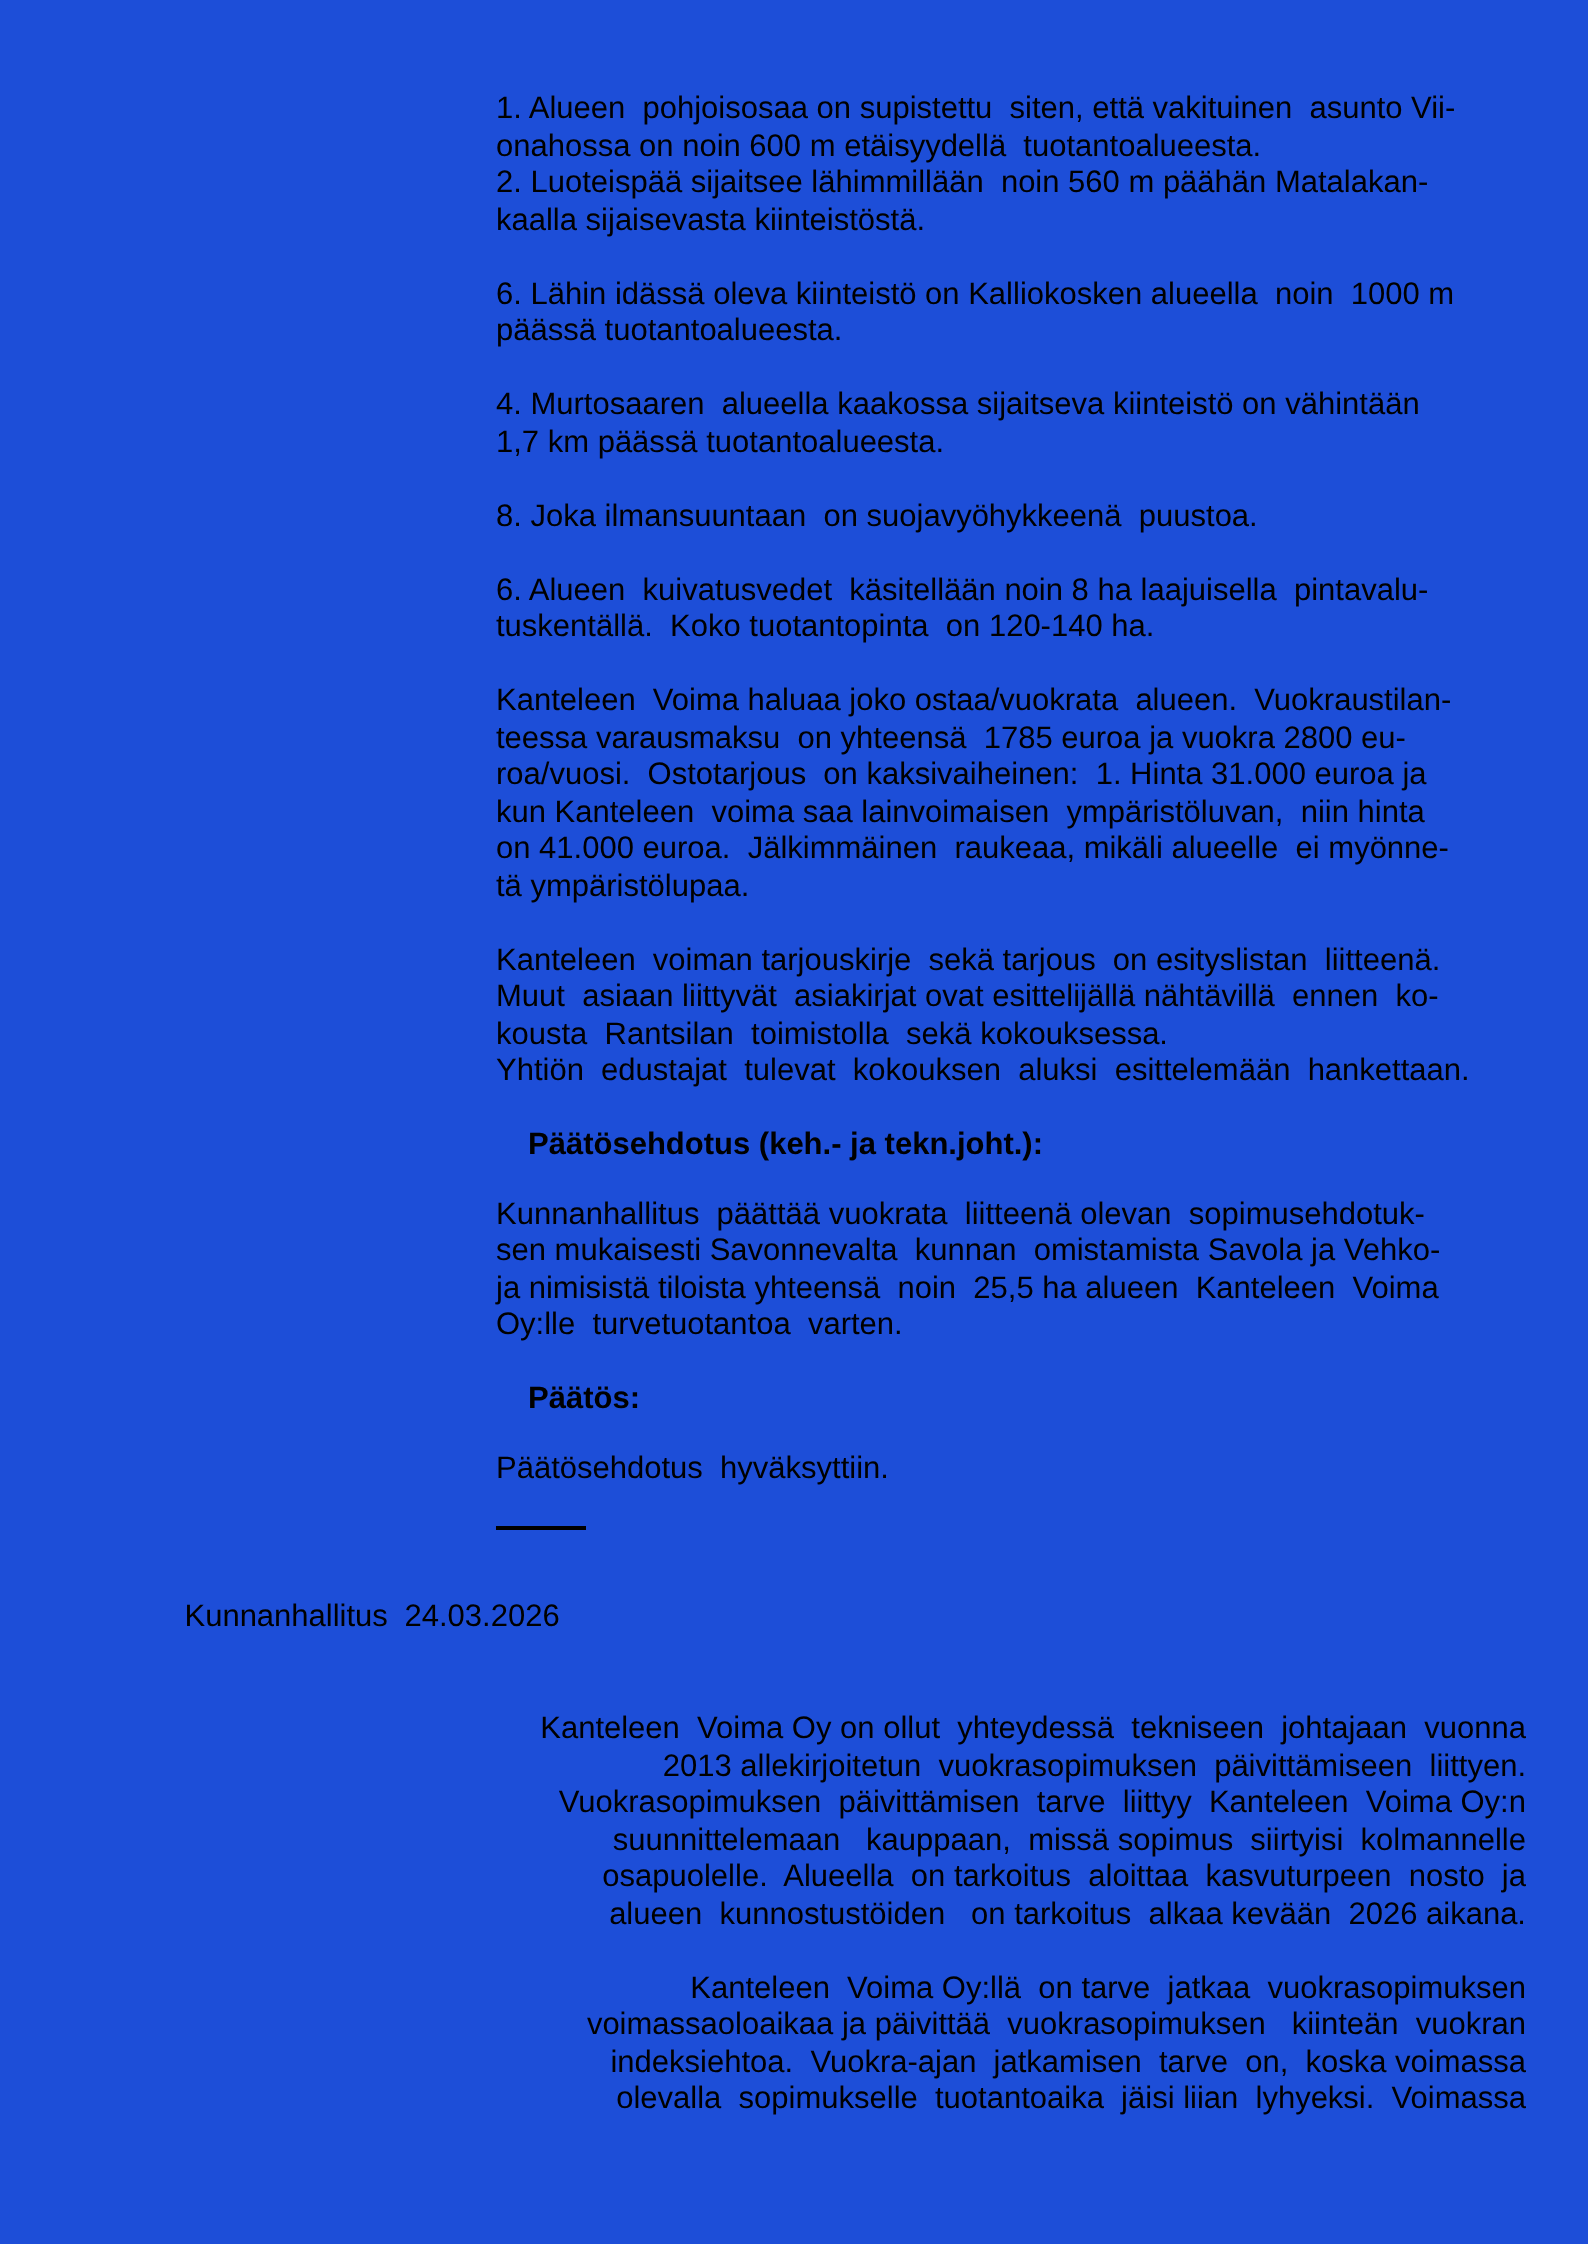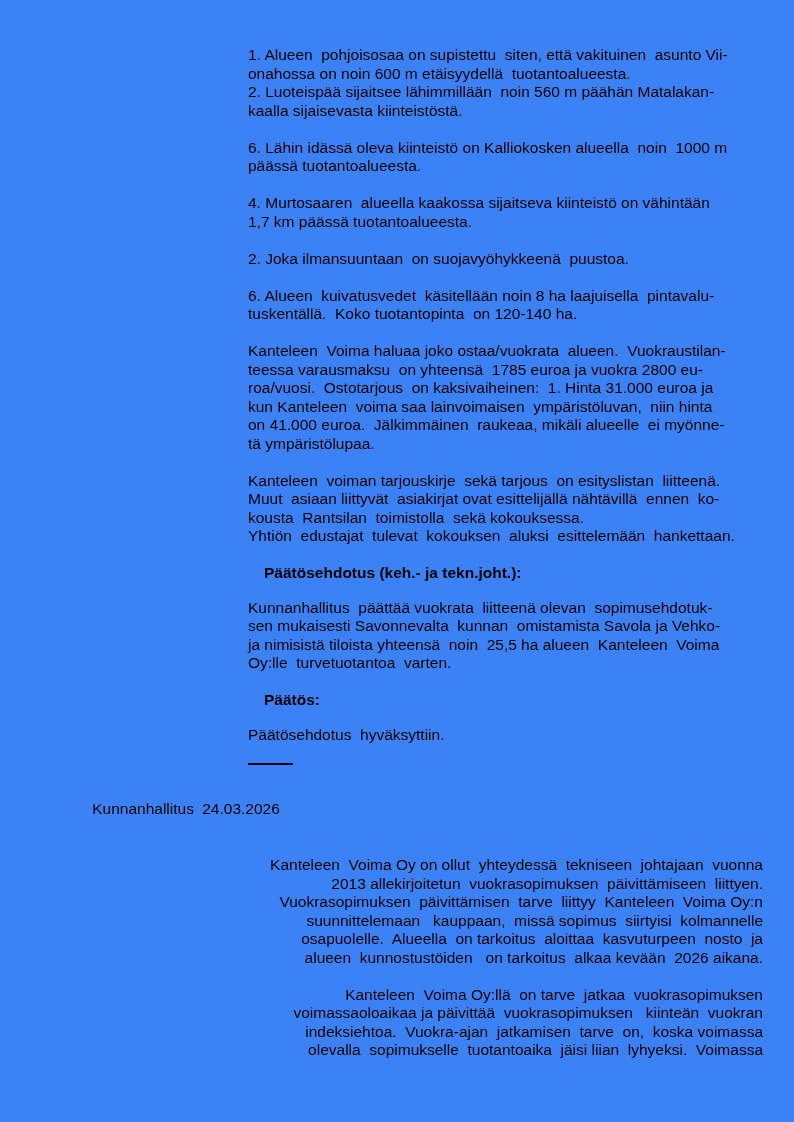--- a/index.html
+++ b/index.html
@@ -4,21 +4,21 @@
 <style>
   html, body {
     margin: 0;
     padding: 0;
     background: #ffffff;
   }
   .page {
     position: relative;
     width: 794px;
     height: 1122px;
-    background: #3b82f6;
+    background: #1d4ed8;
     overflow: hidden;
     font-family: "Liberation Sans", "DejaVu Sans", sans-serif;
     font-size: 15.5px;
     line-height: 18.5px;
     color: #000000;
   }
   .col {
     margin-left: 248px;
     width: 515px;
   }
@@ -66,21 +66,21 @@
 
   <div class="col first">
     <p class="para">1. Alueen  pohjoisosaa on supistettu  siten, että vakituinen  asunto Vii-
 onahossa on noin 600 m etäisyydellä  tuotantoalueesta.
 2. Luoteispää sijaitsee lähimmillään  noin 560 m päähän Matalakan-
 kaalla sijaisevasta kiinteistöstä.</p>
     <p class="para">6. Lähin idässä oleva kiinteistö on Kalliokosken alueella  noin  1000 m
 päässä tuotantoalueesta.</p>
     <p class="para">4. Murtosaaren  alueella kaakossa sijaitseva kiinteistö on vähintään
 1,7 km päässä tuotantoalueesta.</p>
-    <p class="para">2. Joka ilmansuuntaan  on suojavyöhykkeenä  puustoa.</p>
+    <p class="para">8. Joka ilmansuuntaan  on suojavyöhykkeenä  puustoa.</p>
     <p class="para">6. Alueen  kuivatusvedet  käsitellään noin 8 ha laajuisella  pintavalu-
 tuskentällä.  Koko tuotantopinta  on 120-140 ha.</p>
     <p class="para">Kanteleen  Voima haluaa joko ostaa/vuokrata  alueen.  Vuokraustilan-
 teessa varausmaksu  on yhteensä  1785 euroa ja vuokra 2800 eu-
 roa/vuosi.  Ostotarjous  on kaksivaiheinen:  1. Hinta 31.000 euroa ja
 kun Kanteleen  voima saa lainvoimaisen  ympäristöluvan,  niin hinta
 on 41.000 euroa.  Jälkimmäinen  raukeaa, mikäli alueelle  ei myönne-
 tä ympäristölupaa.</p>
     <p class="para">Kanteleen  voiman tarjouskirje  sekä tarjous  on esityslistan  liitteenä.
 Muut  asiaan liittyvät  asiakirjat ovat esittelijällä nähtävillä  ennen  ko-

